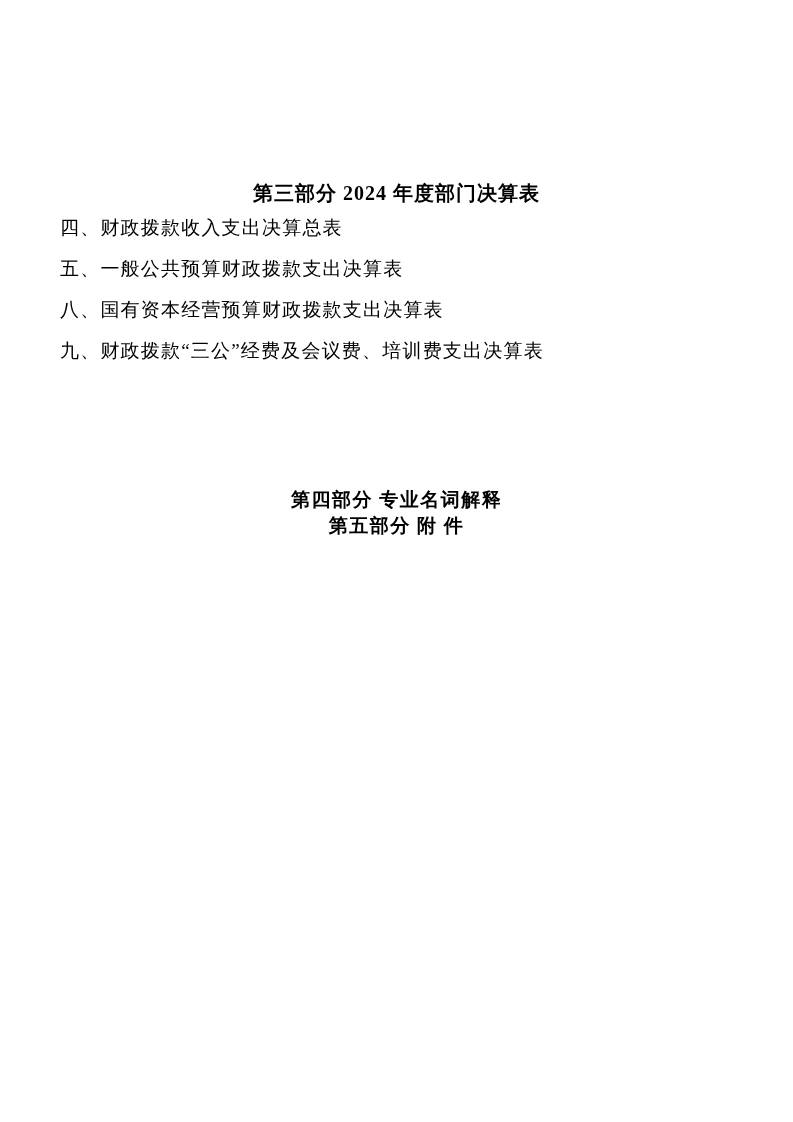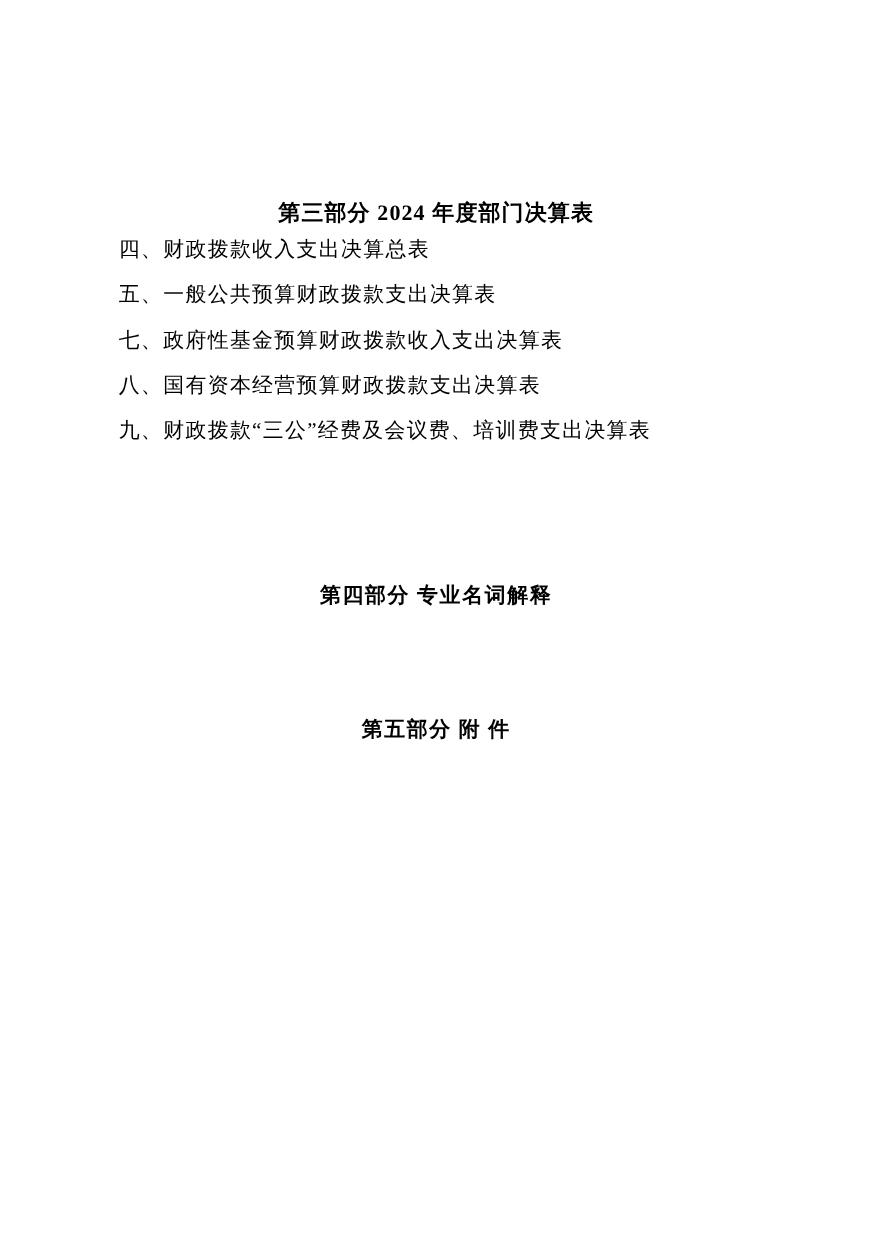--- a/index.html
+++ b/index.html
@@ -12,21 +12,21 @@
     background: #ffffff;
     font-family: "Liberation Serif", "DejaVu Serif", serif;
     color: #000000;
     overflow: hidden;
   }
   .page {
     position: relative;
     width: 793px;
     height: 1122px;
     box-sizing: border-box;
-    padding: 0 92px;
+    padding: 0 44px;
   }
   .section-heading {
     text-align: center;
     font-size: 20px;
     font-weight: bold;
     letter-spacing: 1px;
     margin: 0;
   }
   #heading-part3 {
     padding-top: 180px;
@@ -42,36 +42,34 @@
     letter-spacing: 1.2px;
     white-space: nowrap;
     padding-left: 16px;
   }
   #heading-part4 {
     margin-top: 116px;
     font-size: 19px;
     letter-spacing: 1.5px;
   }
   #heading-part5 {
-    margin-top: 96px;
     font-size: 19px;
     letter-spacing: 1.5px;
   }
 </style>
 </head>
 <body>
 
 <div class="page">
 
   <h1 class="section-heading" id="heading-part3">第三部分    2024 年度部门决算表</h1>
 
   <ul class="toc-list">
     <li class="toc-item">四、财政拨款收入支出决算总表</li>
     <li class="toc-item">五、一般公共预算财政拨款支出决算表</li>
-    <li class="toc-item">七、政府性基金预算财政拨款收入支出决算表</li>
     <li class="toc-item">八、国有资本经营预算财政拨款支出决算表</li>
     <li class="toc-item">九、财政拨款“三公”经费及会议费、培训费支出决算表</li>
   </ul>
 
   <h1 class="section-heading" id="heading-part4">第四部分 专业名词解释</h1>
 
   <h1 class="section-heading" id="heading-part5">第五部分  附    件</h1>
 
 </div>
 

